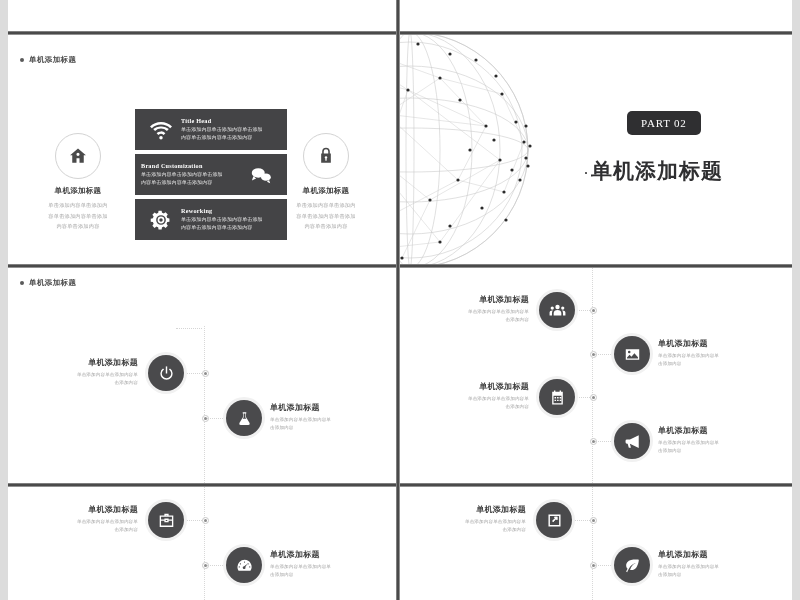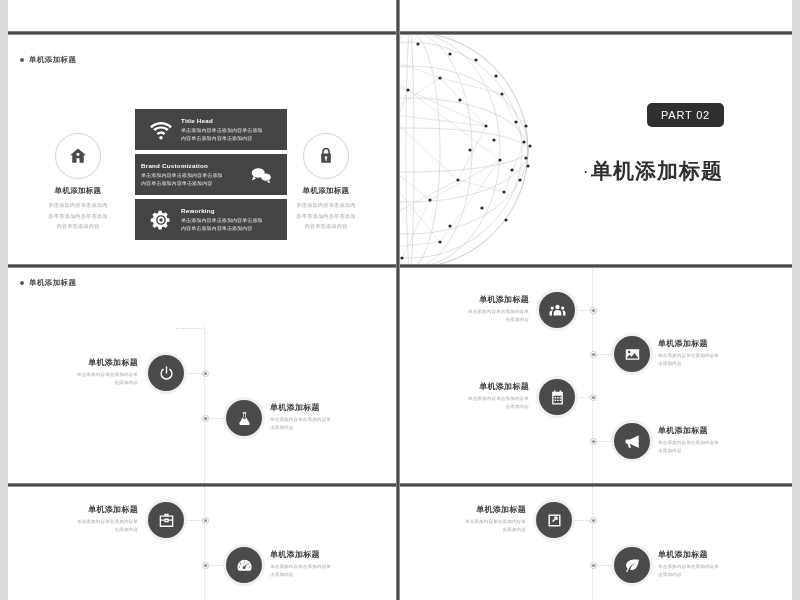--- a/index.html
+++ b/index.html
@@ -3,21 +3,21 @@
 <meta charset="utf-8">
 <style>
   html,body{margin:0;padding:0;}
   body{
     width:800px;height:600px;overflow:hidden;
     background:#dcdcdc;
     font-family:"Liberation Sans","DejaVu Sans",sans-serif;
     -webkit-font-smoothing:antialiased;
   }
   .page{position:relative;width:800px;height:600px;background:#dcdcdc;}
-  .sheet{position:absolute;left:8px;top:0;width:784px;height:552px;background:#ffffff;}
+  .sheet{position:absolute;left:8px;top:0;width:784px;height:552px;background:#ffffff;font-family:Liberation Serif, serif;}
 
   
   .hbar{position:absolute;left:0;width:784px;height:4px;
         background:linear-gradient(to bottom,#9d9d9d 0,#4a4a4a 35%,#4a4a4a 65%,#b9b9b9 100%);}
   .vbar{position:absolute;top:0;width:4px;height:600px;
         background:linear-gradient(to right,#9d9d9d 0,#4a4a4a 35%,#4a4a4a 65%,#b9b9b9 100%);}
 
   
   .slide{position:absolute;background:#fff;overflow:hidden;}
 
@@ -227,21 +227,21 @@
             <circle cx="78" cy="206" r="1.6"></circle>
         <circle cx="20" cy="180" r="1.6"></circle>
             <circle cx="160" cy="24" r="1.6"></circle>
         <circle cx="206" cy="46" r="1.6"></circle>
             <circle cx="236" cy="96" r="1.6"></circle>
         <circle cx="240" cy="116" r="1.6"></circle>
             <circle cx="238" cy="136" r="1.6"></circle>
       </g>
     </svg>
 
-    <div class="badge" style="left:227px;top:68px;margin-left:20px;">PART 02</div>
+    <div class="badge" style="left:227px;top:76px;">PART 02</div>
 
     <div class="bigtitle" style="left:184px;top:122px;">
       <span class="lead">·</span><span>单机添加标题</span>
     </div>
   </div>
 
   <div class="slide" style="left:0;top:268px;width:388px;height:215px;">
 
     <div class="shead" style="left:12px;top:10px;">
       <span class="dot"></span>

